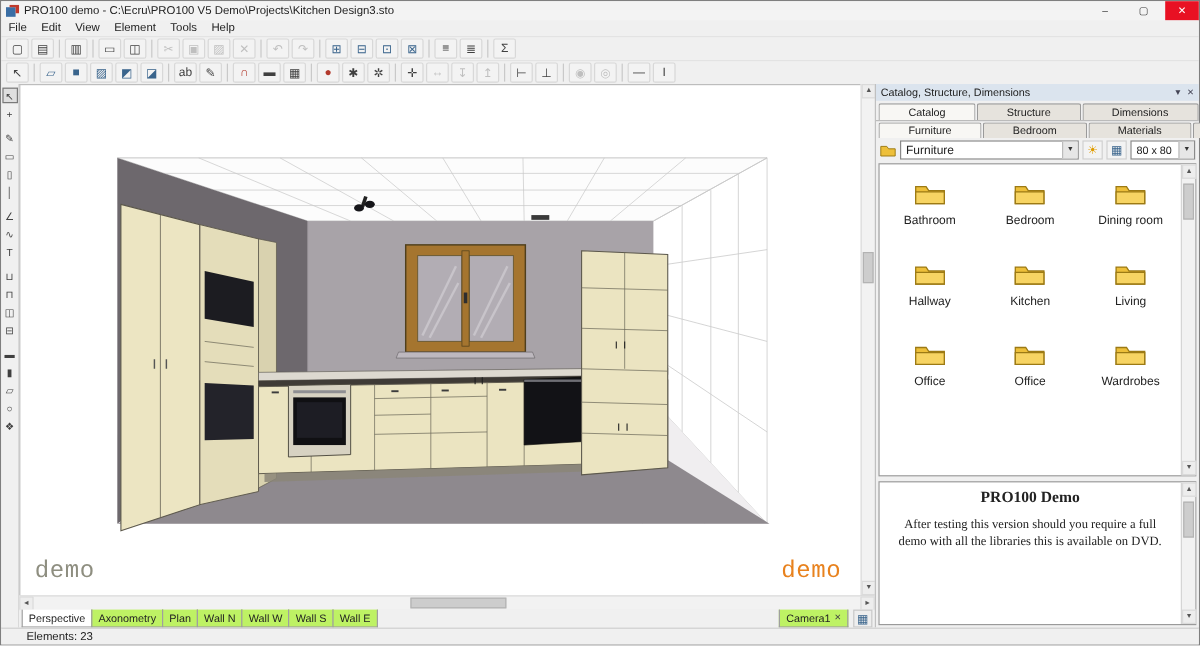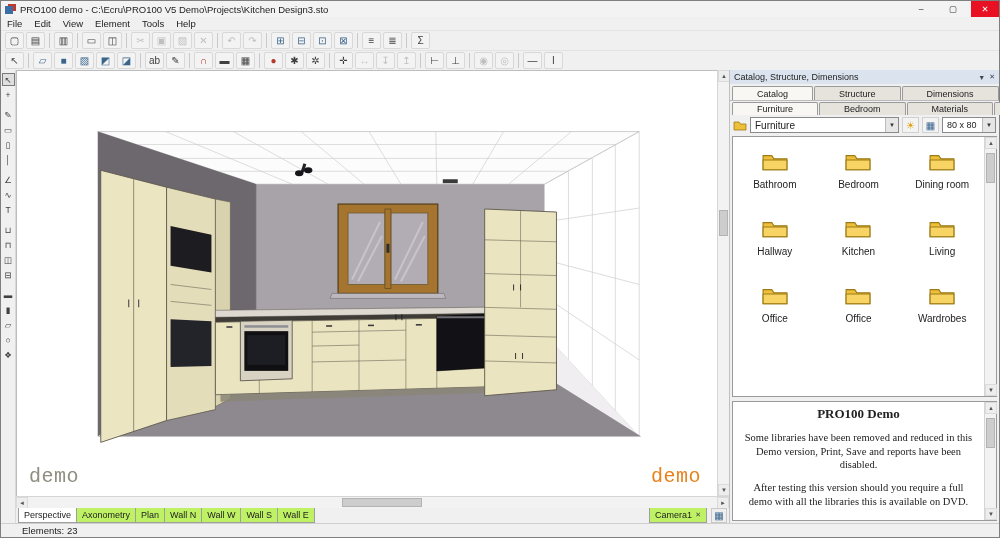--- a/index.html
+++ b/index.html
@@ -509,21 +509,20 @@
           <div class="vtrack">
               <div class="pthumb"></div>
             </div>
           <span class="sarr">▼</span>
         </div>
       </div>
       <div class="splitter"></div>
       <div class="demo-box">
         <div class="demo-content">
           <div class="demo-title">PRO100 Demo</div>
-          <p class="demo-p">Some libraries have been removed and reduced in this Demo version, Print, Save and reports have been disabled.</p>
           <p class="demo-p">After testing this version should you require a full demo with all the libraries this is available on DVD.</p>
           <p class="demo-p"></p>
         </div>
         <div class="pscroll">
           <span class="sarr">▲</span>
           <div class="vtrack">
               <div class="pthumb"></div>
             </div>
           <span class="sarr">▼</span>
         </div>

